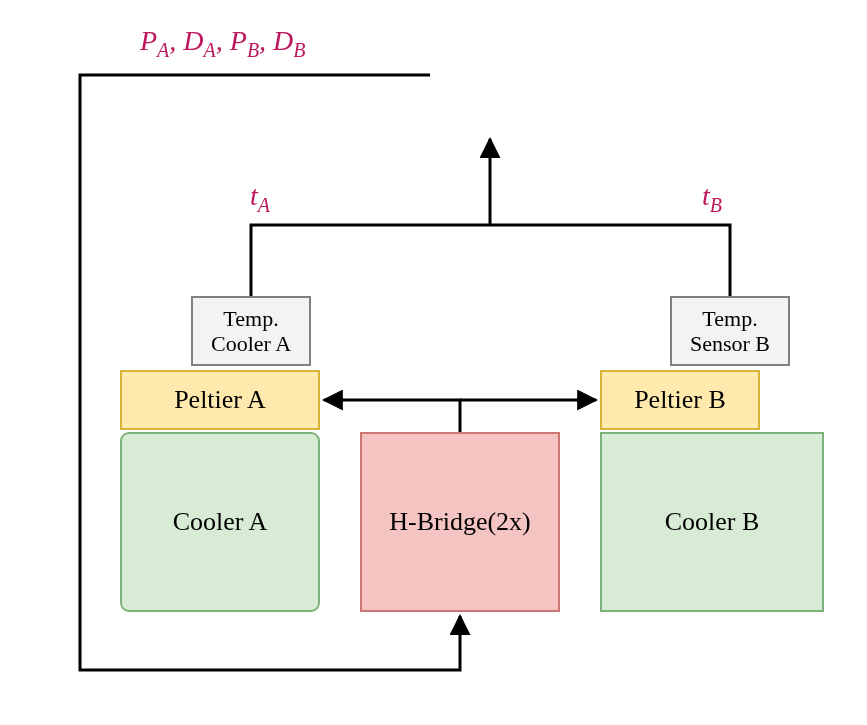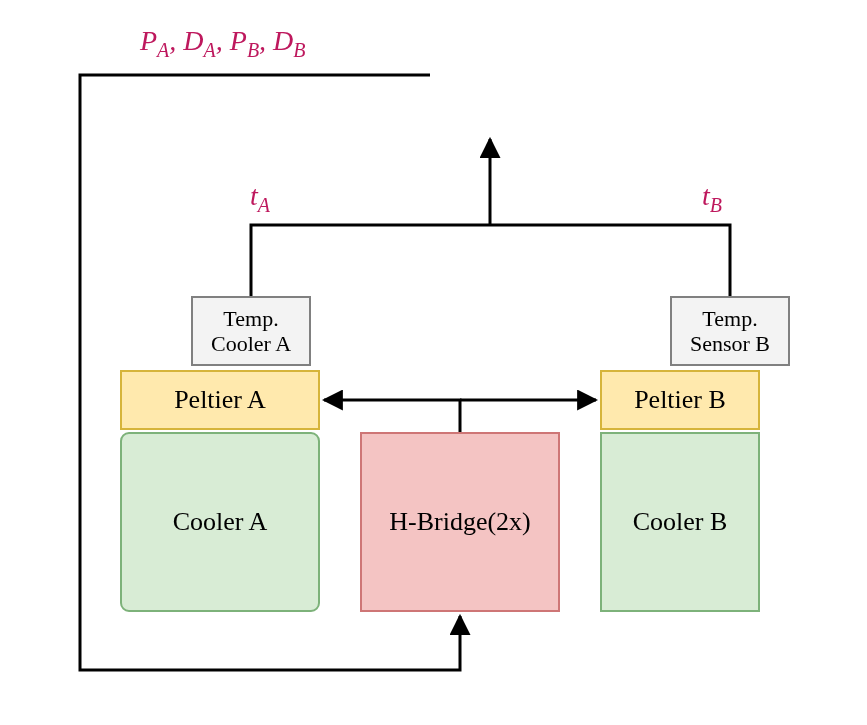--- a/index.html
+++ b/index.html
@@ -75,21 +75,21 @@
               font-size:26px;">
     <span>Peltier B</span>
   </div>
 
   <div class="box" style="left:120px; top:432px; width:200px; height:180px;
               background:#d8ecd5; border-color:#7db27a; border-width:2px;
               font-size:26px;border-radius:9px;">
     <span>Cooler A</span>
   </div>
 
-  <div class="box" style="left:600px; top:432px; width:160px; height:180px;
+  <div class="box" style="left:600px; top:432px; width:224px; height:180px;
               background:#d8ecd5; border-color:#7db27a; border-width:2px;
               font-size:26px;">
     <span>Cooler B</span>
   </div>
 
   <div class="box" style="left:360px; top:432px; width:200px; height:180px;
               background:#f4c4c3; border-color:#ce7676; border-width:2px;
               font-size:26px; display:flex; flex-direction:row;">
     <span>H-Bridge</span>
     <span>(2x)</span>

